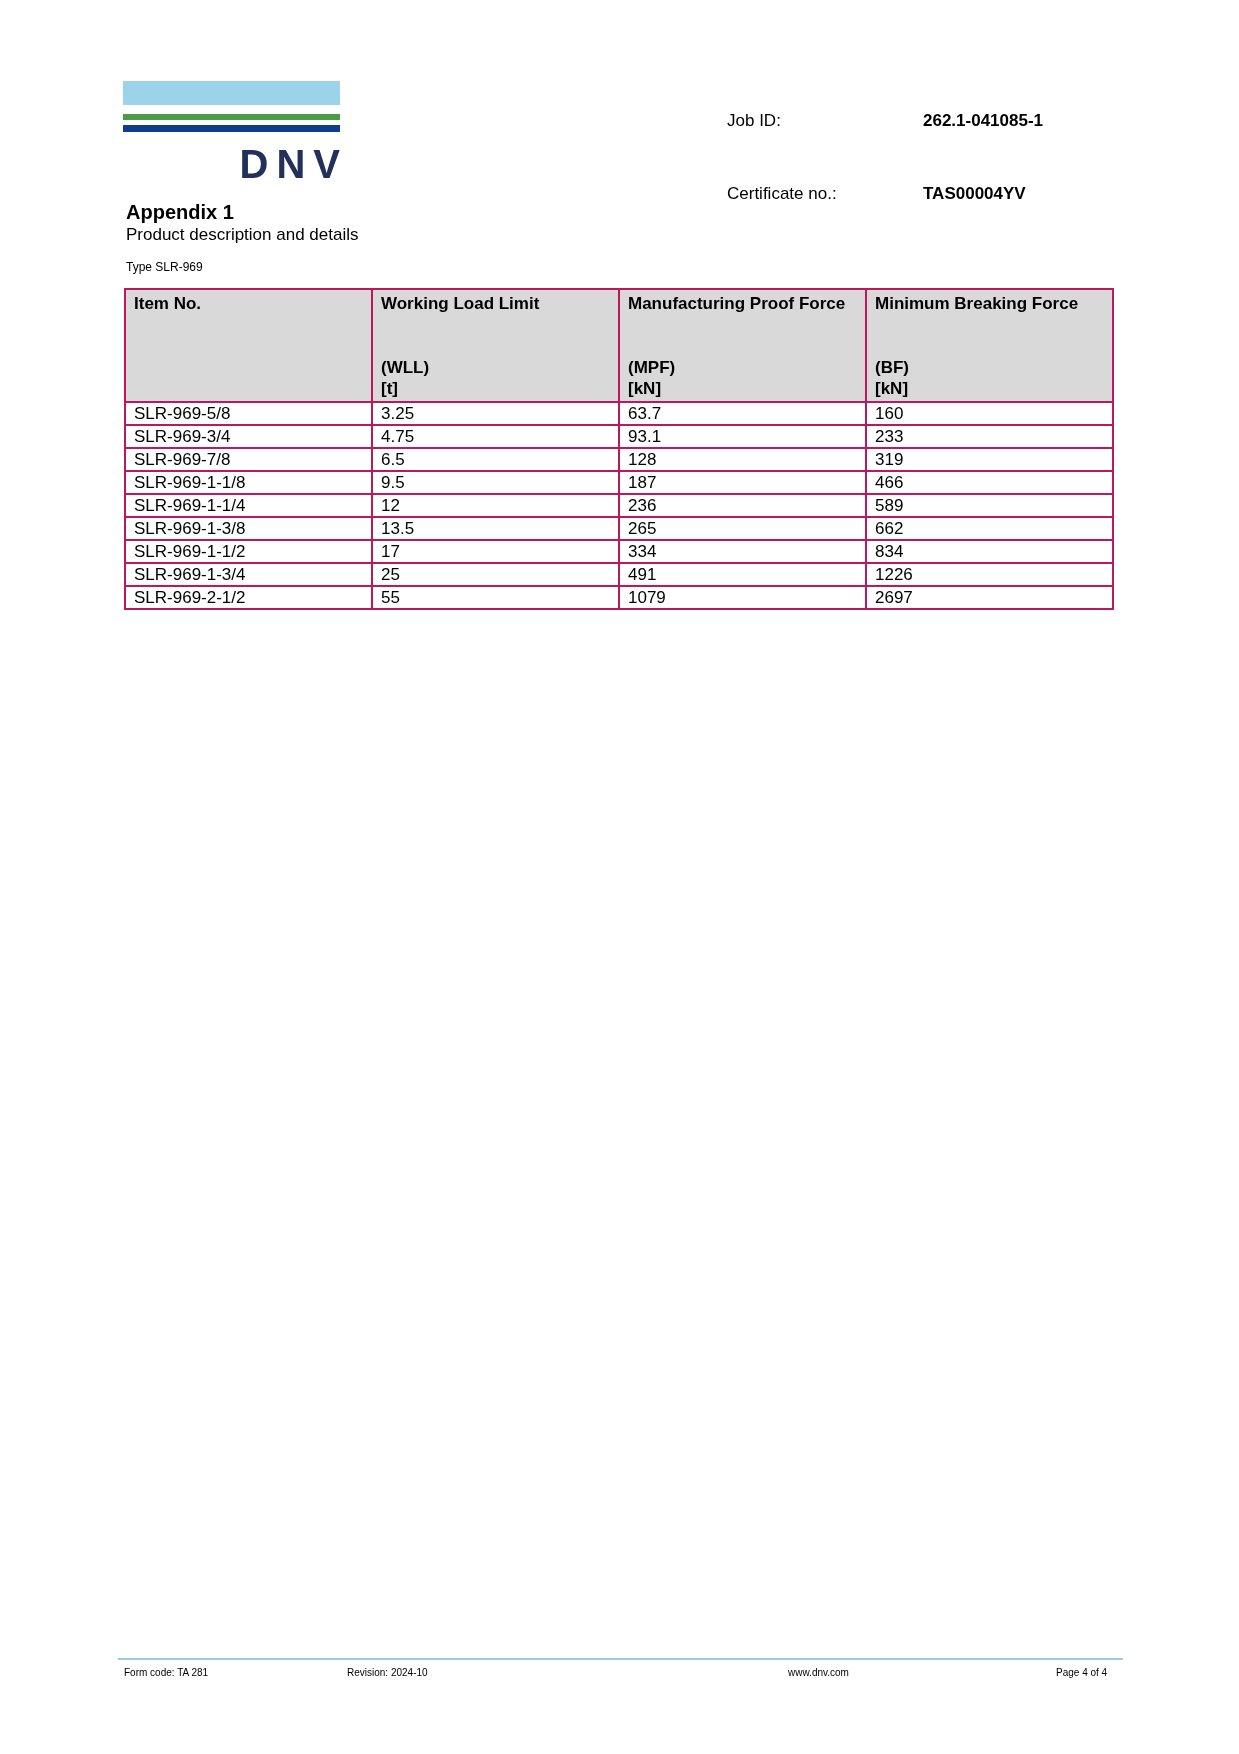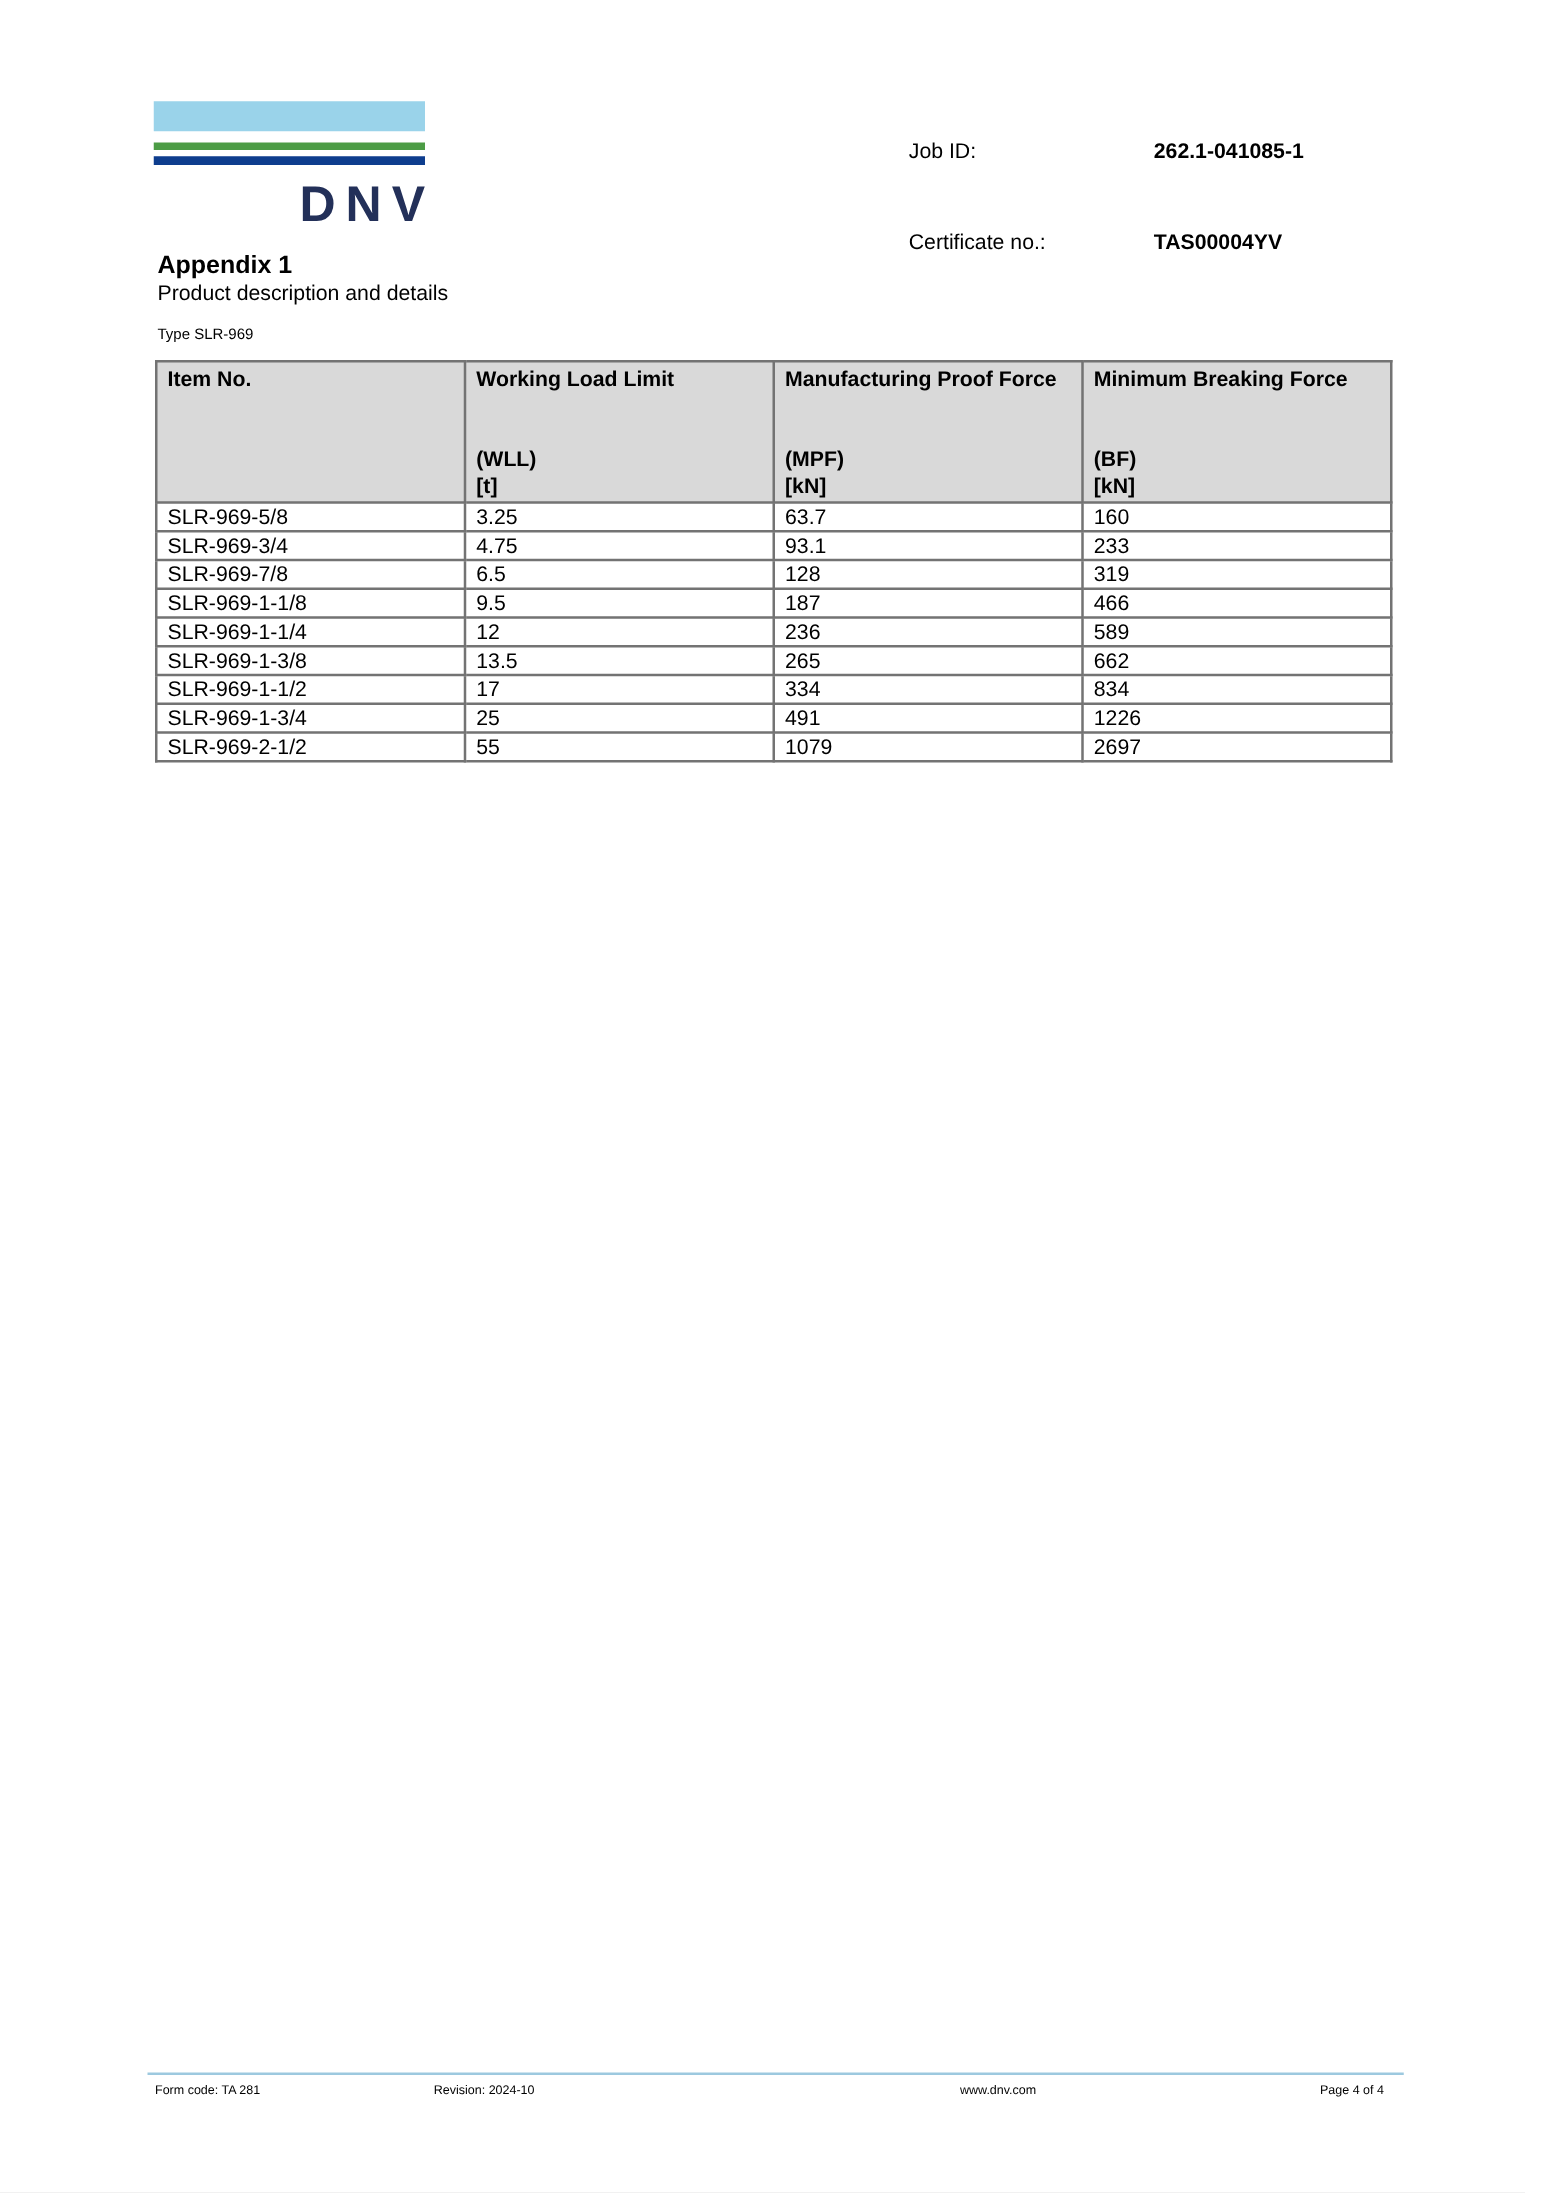--- a/index.html
+++ b/index.html
@@ -41,21 +41,21 @@
   .type-label     { position:absolute; left:126px; top:256px; font-size:12px; line-height:22px; }
 
   
   .data-table {
     position:absolute; left:124px; top:288px;
     width:990px;
     border-collapse:collapse;
     table-layout:fixed;
   }
   .data-table th, .data-table td {
-    border:2px solid #737373;
+    border:2px solid #be185d;
     text-align:left;
     vertical-align:top;
   }
   .data-table th {
     background:var(--table_header_bg,#D9D9D9);
     padding:3px 8px 2px 8px;
     font-size:17px; font-weight:700;
   }
   .hdr-title { min-height:64px; line-height:21px; }
   .hdr-abbr  { line-height:21px; min-height:21px; }
@@ -69,21 +69,21 @@
 
   
   .footer-line {
     position:absolute; left:118px; top:1658px;
     width:1005px; height:2px;
     background:var(--footer_line,#9DC9DF);
   }
   .footer-item { position:absolute; top:1664px; font-size:10px; line-height:18px; }
   .f-form     { left:124px; }
   .f-revision { left:347px; }
-  .f-web      { left:768px; }
+  .f-web      { left:788px; }
   .f-page     { left:1056px; }
 </style>
 </head>
 <body>
 
 <div class="page">
 
   <div class="logo">
     <div class="logo-bar-light"></div>
     <div class="logo-bar-green"></div>

